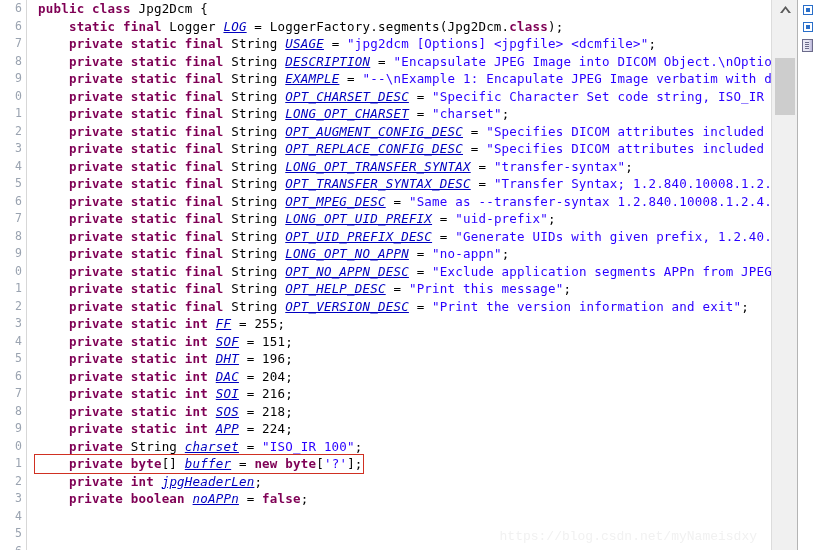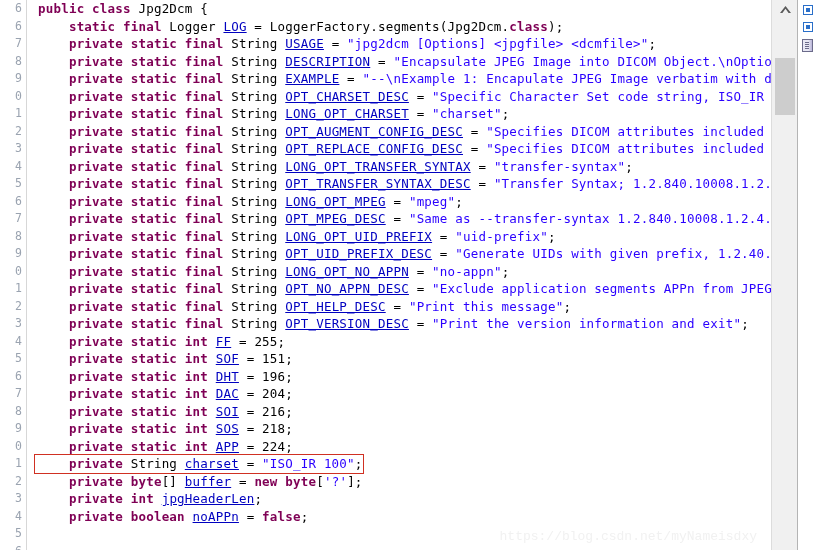--- a/index.html
+++ b/index.html
@@ -67,21 +67,21 @@
     line-height: 17.5px;
     white-space: pre;
     font-family: "DejaVu Sans Mono", "Liberation Mono", monospace;
     font-size: 12.5px;
     color: #000000;
     letter-spacing: 0.2px;
   }
 
   
   .kw      { color: #7f0055; font-weight: bold; }
-  .fld     { color: #0000c0; text-decoration: underline; }
+  .fld     { color: #0000c0; font-style: italic; text-decoration: underline; }
   .str     { color: #2a00ff; }
   .pln     { color: #000000; }
 
   
   .code-line.boxed {
     position: relative;
   }
   .box-overlay {
     position: absolute;
     left: 6px;
@@ -231,21 +231,20 @@
         <div class="code-line"><span class="pln">    </span><span class="kw">static</span><span class="pln"> </span><span class="kw">final</span><span class="pln"> Logger </span><span class="fld">LOG</span><span class="pln"> = LoggerFactory.segments(Jpg2Dcm.</span><span class="kw">class</span><span class="pln">);</span></div>
         <div class="code-line"><span class="pln">    </span><span class="kw">private</span><span class="pln"> </span><span class="kw">static</span><span class="pln"> </span><span class="kw">final</span><span class="pln"> String </span><span class="fld">USAGE</span><span class="pln"> = </span><span class="str">"jpg2dcm [Options] &lt;jpgfile&gt; &lt;dcmfile&gt;"</span><span class="pln">;</span></div>
         <div class="code-line"><span class="pln">    </span><span class="kw">private</span><span class="pln"> </span><span class="kw">static</span><span class="pln"> </span><span class="kw">final</span><span class="pln"> String </span><span class="fld">DESCRIPTION</span><span class="pln"> = </span><span class="str">"Encapsulate JPEG Image into DICOM Object.\nOptions</span></div>
         <div class="code-line"><span class="pln">    </span><span class="kw">private</span><span class="pln"> </span><span class="kw">static</span><span class="pln"> </span><span class="kw">final</span><span class="pln"> String </span><span class="fld">EXAMPLE</span><span class="pln"> = </span><span class="str">"--\nExample 1: Encapulate JPEG Image verbatim with d</span></div>
         <div class="code-line"><span class="pln">    </span><span class="kw">private</span><span class="pln"> </span><span class="kw">static</span><span class="pln"> </span><span class="kw">final</span><span class="pln"> String </span><span class="fld">OPT_CHARSET_DESC</span><span class="pln"> = </span><span class="str">"Specific Character Set code string, ISO_IR</span></div>
         <div class="code-line"><span class="pln">    </span><span class="kw">private</span><span class="pln"> </span><span class="kw">static</span><span class="pln"> </span><span class="kw">final</span><span class="pln"> String </span><span class="fld">LONG_OPT_CHARSET</span><span class="pln"> = </span><span class="str">"charset"</span><span class="pln">;</span></div>
         <div class="code-line"><span class="pln">    </span><span class="kw">private</span><span class="pln"> </span><span class="kw">static</span><span class="pln"> </span><span class="kw">final</span><span class="pln"> String </span><span class="fld">OPT_AUGMENT_CONFIG_DESC</span><span class="pln"> = </span><span class="str">"Specifies DICOM attributes included</span></div>
         <div class="code-line"><span class="pln">    </span><span class="kw">private</span><span class="pln"> </span><span class="kw">static</span><span class="pln"> </span><span class="kw">final</span><span class="pln"> String </span><span class="fld">OPT_REPLACE_CONFIG_DESC</span><span class="pln"> = </span><span class="str">"Specifies DICOM attributes included</span></div>
         <div class="code-line"><span class="pln">    </span><span class="kw">private</span><span class="pln"> </span><span class="kw">static</span><span class="pln"> </span><span class="kw">final</span><span class="pln"> String </span><span class="fld">LONG_OPT_TRANSFER_SYNTAX</span><span class="pln"> = </span><span class="str">"transfer-syntax"</span><span class="pln">;</span></div>
         <div class="code-line"><span class="pln">    </span><span class="kw">private</span><span class="pln"> </span><span class="kw">static</span><span class="pln"> </span><span class="kw">final</span><span class="pln"> String </span><span class="fld">OPT_TRANSFER_SYNTAX_DESC</span><span class="pln"> = </span><span class="str">"Transfer Syntax; 1.2.840.10008.1.2.</span></div>
-        <div class="code-line"><span class="pln">    </span><span class="kw">private</span><span class="pln"> </span><span class="kw">static</span><span class="pln"> </span><span class="kw">final</span><span class="pln"> String </span><span class="fld">LONG_OPT_MPEG</span><span class="pln"> = </span><span class="str">"mpeg"</span><span class="pln">;</span></div>
         <div class="code-line"><span class="pln">    </span><span class="kw">private</span><span class="pln"> </span><span class="kw">static</span><span class="pln"> </span><span class="kw">final</span><span class="pln"> String </span><span class="fld">OPT_MPEG_DESC</span><span class="pln"> = </span><span class="str">"Same as --transfer-syntax 1.2.840.10008.1.2.4.</span></div>
         <div class="code-line"><span class="pln">    </span><span class="kw">private</span><span class="pln"> </span><span class="kw">static</span><span class="pln"> </span><span class="kw">final</span><span class="pln"> String </span><span class="fld">LONG_OPT_UID_PREFIX</span><span class="pln"> = </span><span class="str">"uid-prefix"</span><span class="pln">;</span></div>
         <div class="code-line"><span class="pln">    </span><span class="kw">private</span><span class="pln"> </span><span class="kw">static</span><span class="pln"> </span><span class="kw">final</span><span class="pln"> String </span><span class="fld">OPT_UID_PREFIX_DESC</span><span class="pln"> = </span><span class="str">"Generate UIDs with given prefix, 1.2.40.</span></div>
         <div class="code-line"><span class="pln">    </span><span class="kw">private</span><span class="pln"> </span><span class="kw">static</span><span class="pln"> </span><span class="kw">final</span><span class="pln"> String </span><span class="fld">LONG_OPT_NO_APPN</span><span class="pln"> = </span><span class="str">"no-appn"</span><span class="pln">;</span></div>
         <div class="code-line"><span class="pln">    </span><span class="kw">private</span><span class="pln"> </span><span class="kw">static</span><span class="pln"> </span><span class="kw">final</span><span class="pln"> String </span><span class="fld">OPT_NO_APPN_DESC</span><span class="pln"> = </span><span class="str">"Exclude application segments APPn from JPEG</span></div>
         <div class="code-line"><span class="pln">    </span><span class="kw">private</span><span class="pln"> </span><span class="kw">static</span><span class="pln"> </span><span class="kw">final</span><span class="pln"> String </span><span class="fld">OPT_HELP_DESC</span><span class="pln"> = </span><span class="str">"Print this message"</span><span class="pln">;</span></div>
         <div class="code-line"><span class="pln">    </span><span class="kw">private</span><span class="pln"> </span><span class="kw">static</span><span class="pln"> </span><span class="kw">final</span><span class="pln"> String </span><span class="fld">OPT_VERSION_DESC</span><span class="pln"> = </span><span class="str">"Print the version information and exit"</span><span class="pln">;</span></div>
         <div class="code-line"><span class="pln">    </span><span class="kw">private</span><span class="pln"> </span><span class="kw">static</span><span class="pln"> </span><span class="kw">int</span><span class="pln"> </span><span class="fld">FF</span><span class="pln"> = 255;</span></div>
         <div class="code-line"><span class="pln">    </span><span class="kw">private</span><span class="pln"> </span><span class="kw">static</span><span class="pln"> </span><span class="kw">int</span><span class="pln"> </span><span class="fld">SOF</span><span class="pln"> = 151;</span></div>
         <div class="code-line"><span class="pln">    </span><span class="kw">private</span><span class="pln"> </span><span class="kw">static</span><span class="pln"> </span><span class="kw">int</span><span class="pln"> </span><span class="fld">DHT</span><span class="pln"> = 196;</span></div>

